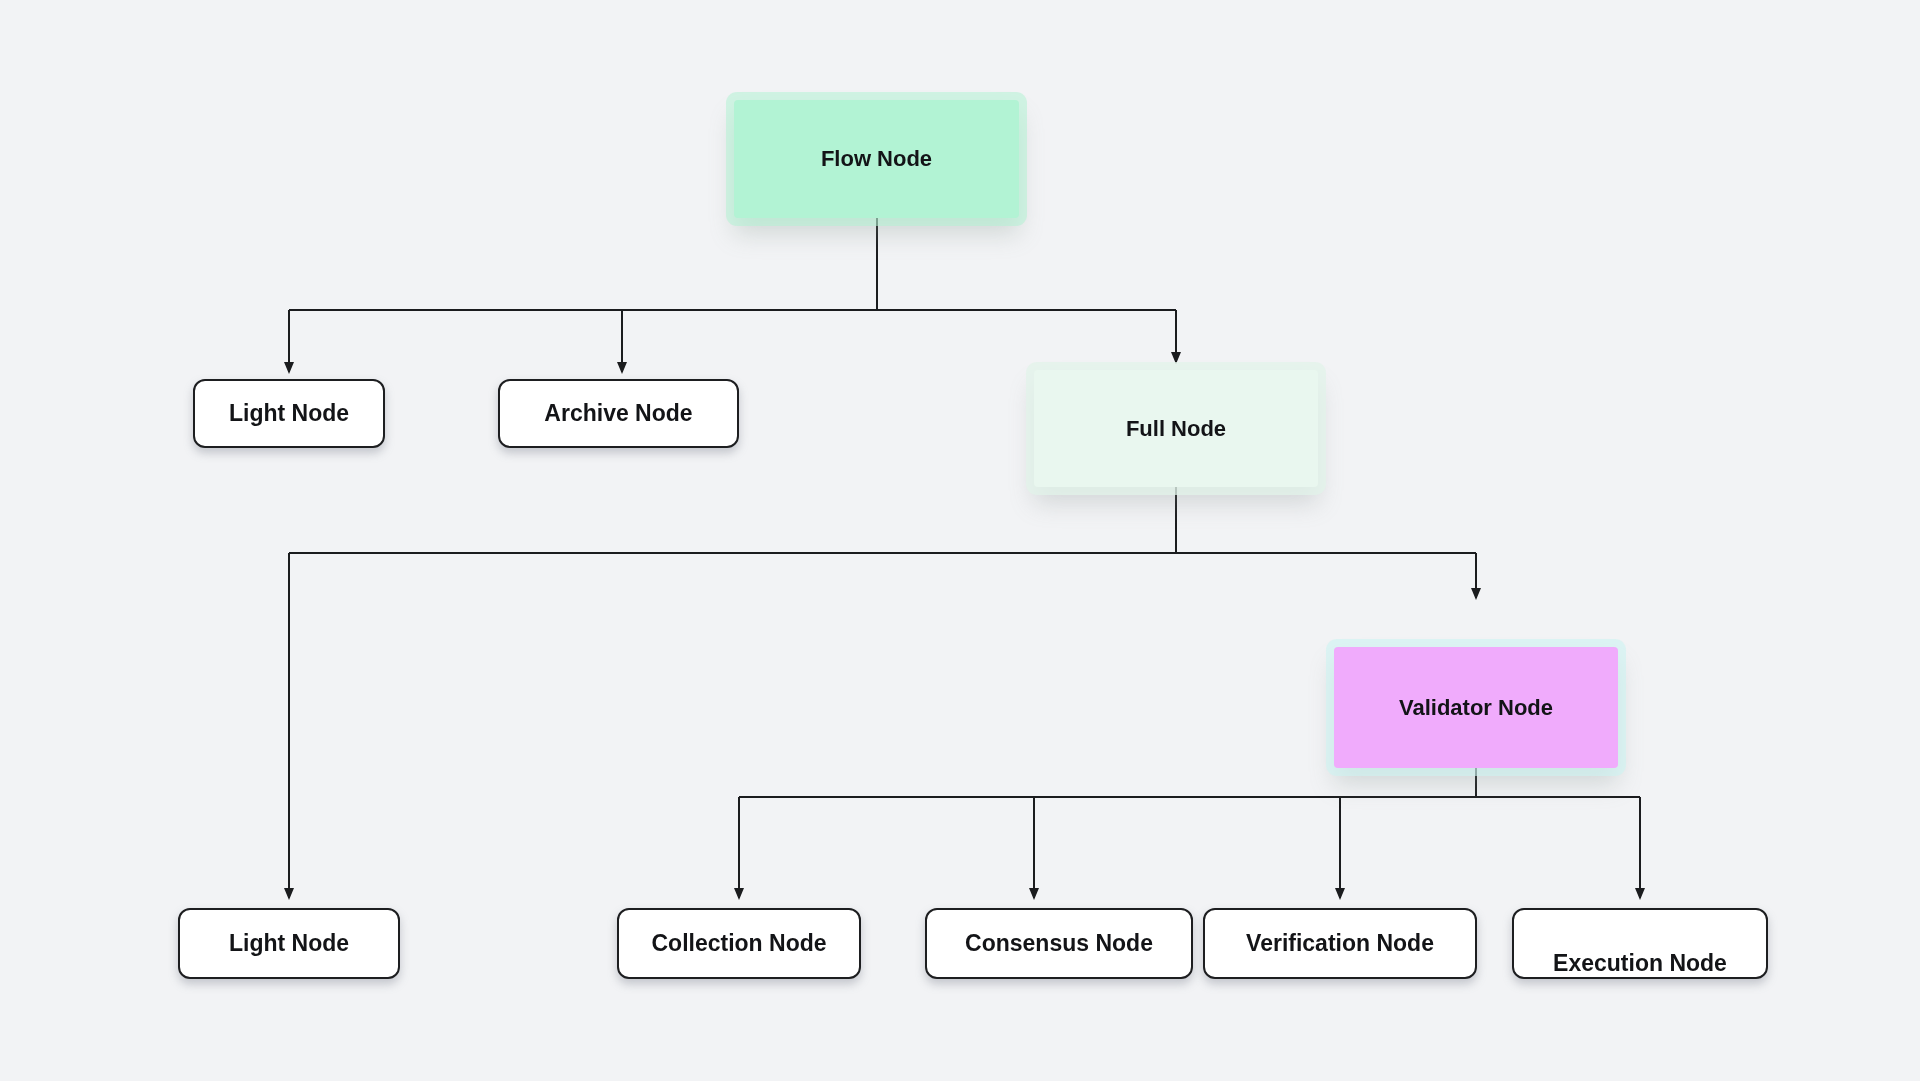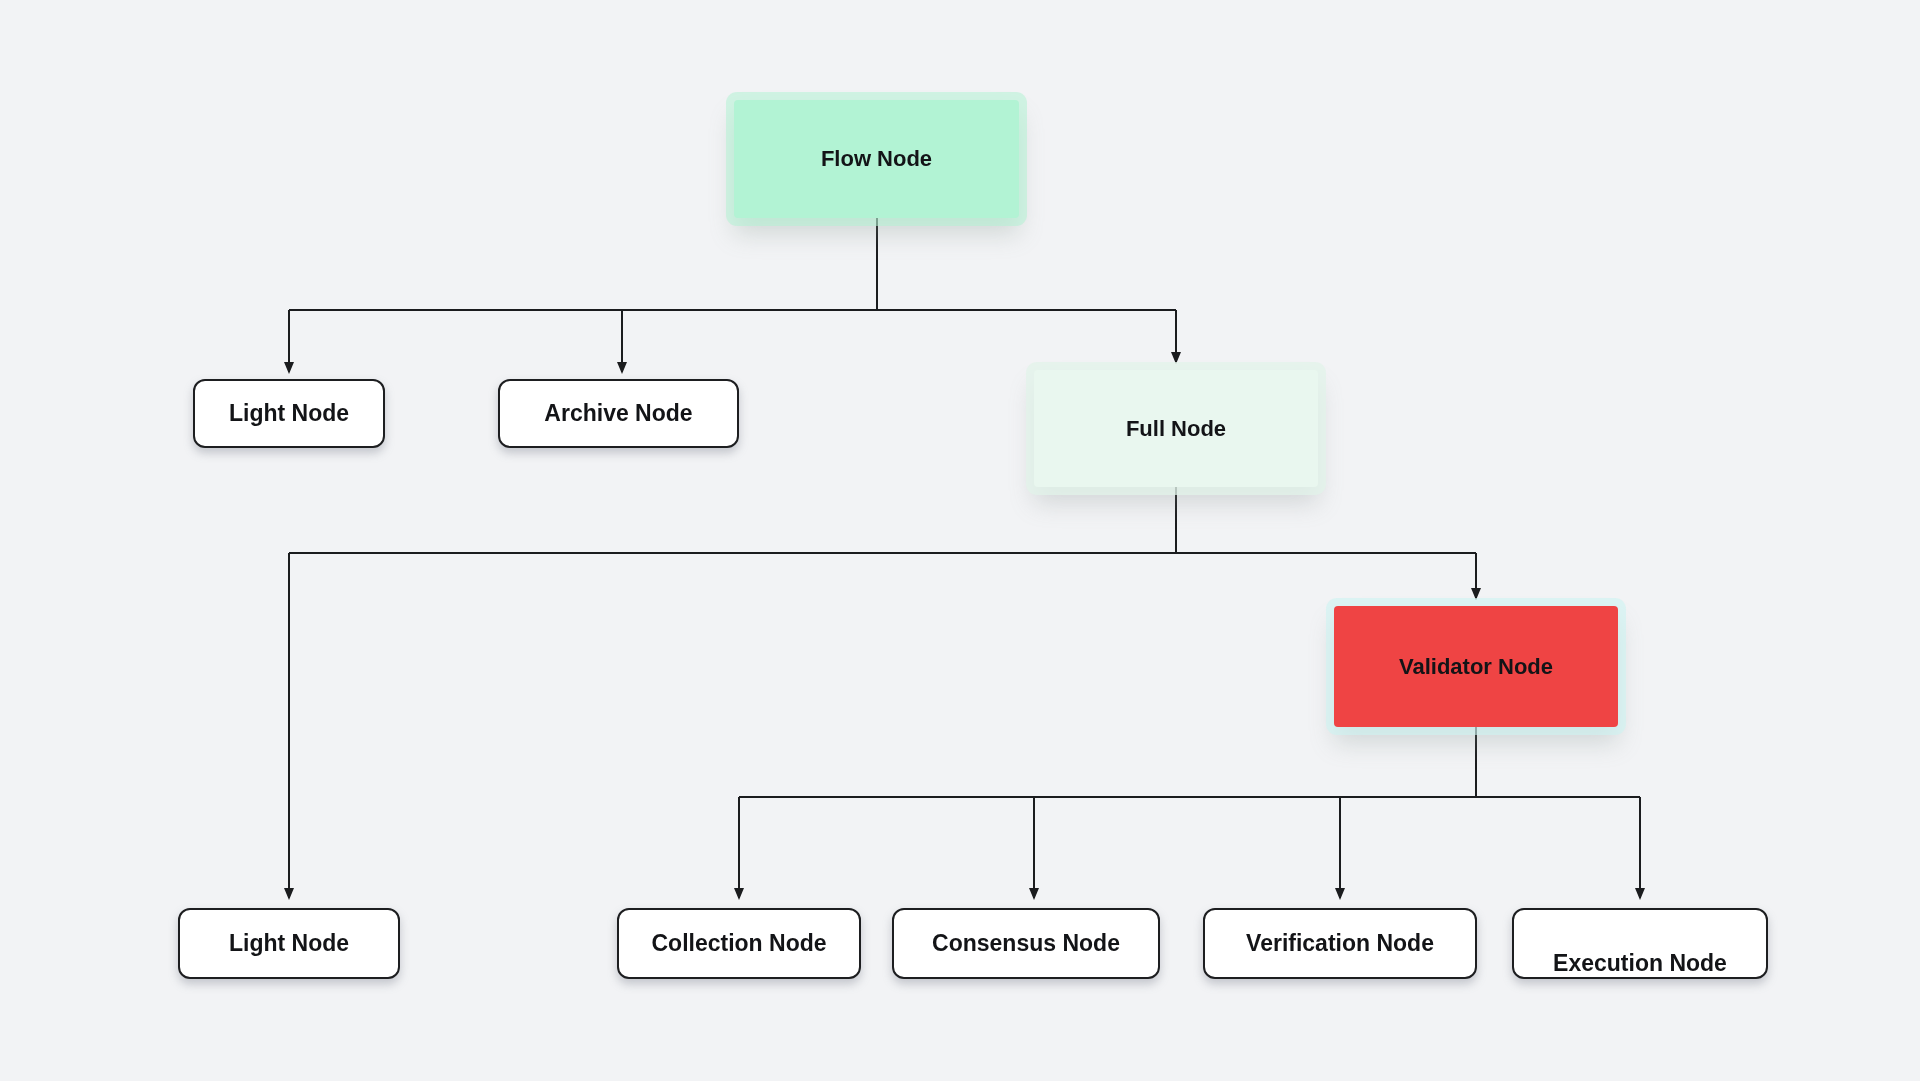--- a/index.html
+++ b/index.html
@@ -45,32 +45,33 @@
   }
   .node-mint {
     background: #b2f3d4;
     box-shadow: 0 0 0 8px rgba(178, 243, 212, 0.55), 0 16px 24px rgba(135, 155, 145, 0.30);
   }
   .node-pale {
     background: #e9f7ef;
     box-shadow: 0 0 0 8px rgba(225, 243, 233, 0.75), 0 16px 24px rgba(140, 150, 148, 0.30);
   }
   .node-cyan {
-    background: #ef4444;
+    background: #f0abfc;
     box-shadow: 0 0 0 8px rgba(205, 244, 241, 0.60), 0 16px 24px rgba(135, 152, 150, 0.30);
+    margin-top: 41px;
   }
   
   #node-flow        { left: 734px;  top: 100px; width: 285px; height: 118px; }
   #node-light       { left: 193px;  top: 379px; width: 192px; height: 69px; }
   #node-archive     { left: 498px;  top: 379px; width: 241px; height: 69px; }
   #node-full        { left: 1034px; top: 370px; width: 284px; height: 117px; align-items: center; }
   #node-validator   { left: 1334px; top: 606px; width: 284px; height: 121px; }
   #node-access      { left: 178px;  top: 908px; width: 222px; height: 71px; }
   #node-collection  { left: 617px;  top: 908px; width: 244px; height: 71px; }
-  #node-consensus   { left: 892px;  top: 908px; width: 268px; height: 71px; }
+  #node-consensus   { left: 925px;  top: 908px; width: 268px; height: 71px; }
   #node-verification{ left: 1203px; top: 908px; width: 274px; height: 71px; }
   #node-execution   { left: 1512px; top: 908px; width: 256px; height: 71px; align-items: flex-end; }
 </style>
 </head>
 <body>
 
 <div class="canvas">
 
   <svg class="connectors" viewBox="0 0 1920 1081" xmlns="http://www.w3.org/2000/svg">
     <defs>

